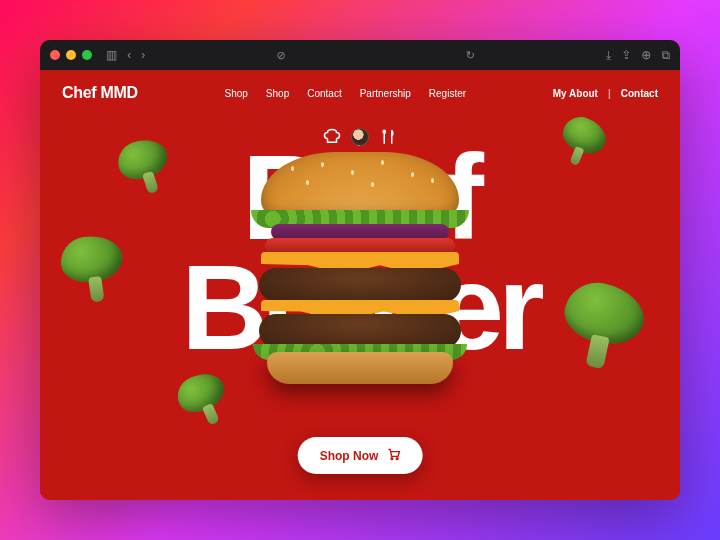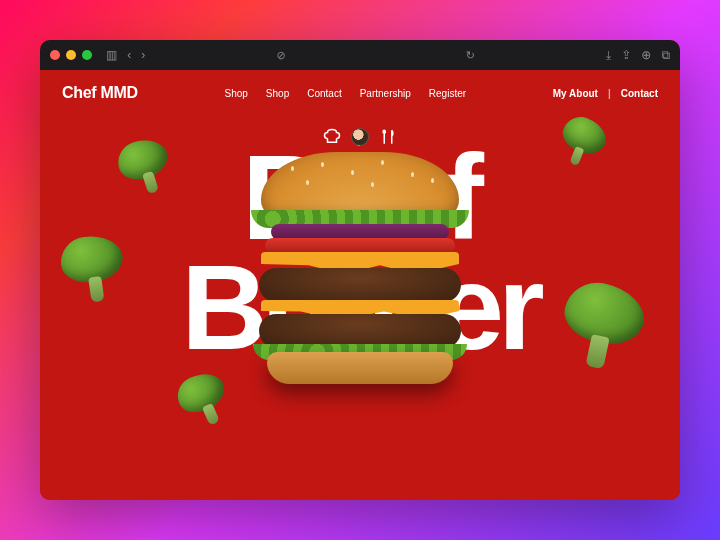--- a/index.html
+++ b/index.html
@@ -233,14 +233,24 @@
       </div>
     <div class="broccoli b4">
         <div class="head"></div>
         <div class="stem"></div>
       </div>
     <div class="broccoli b5">
         <div class="head"></div>
         <div class="stem"></div>
       </div>
 
+    <button class="cta">
+      <span>Shop Now</span>
+      <span>
+        <svg viewBox="0 0 24 24" width="14" height="14" fill="none" stroke="#c21612" stroke-width="2.4">
+            <circle cx="9" cy="20" r="1.5"></circle>
+            <circle cx="18" cy="20" r="1.5"></circle>
+            <path d="M3 4h3l2.5 12h11L22 8H7"></path>
+          </svg>
+      </span>
+    </button>
   </div>
 </div>
 
 </body></html>

